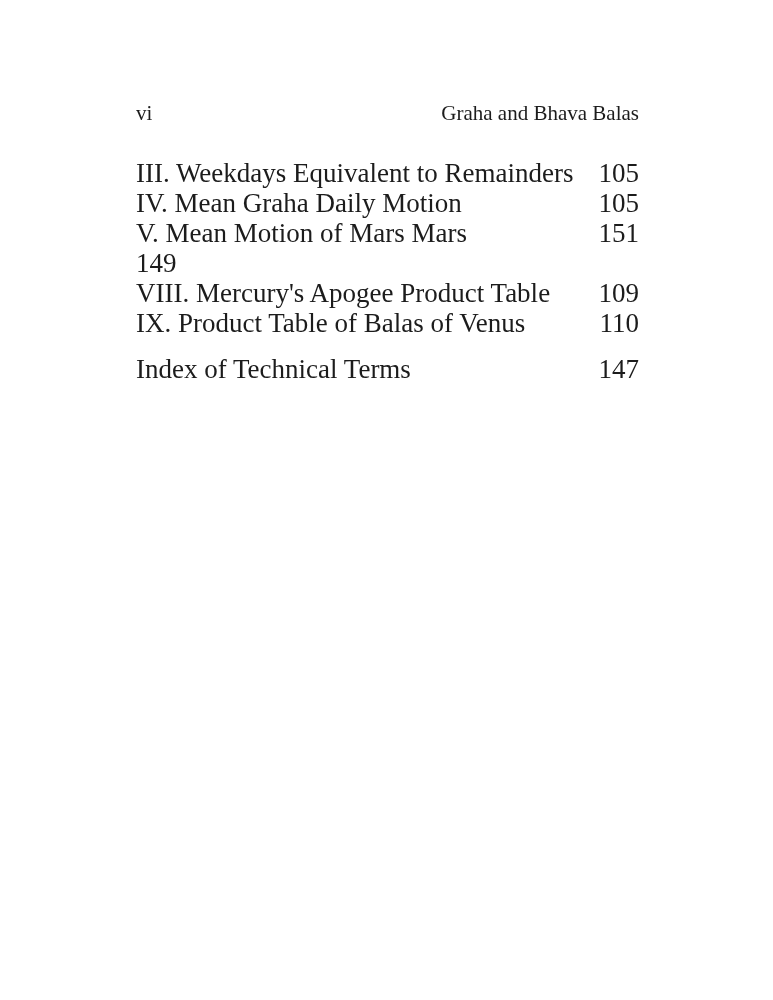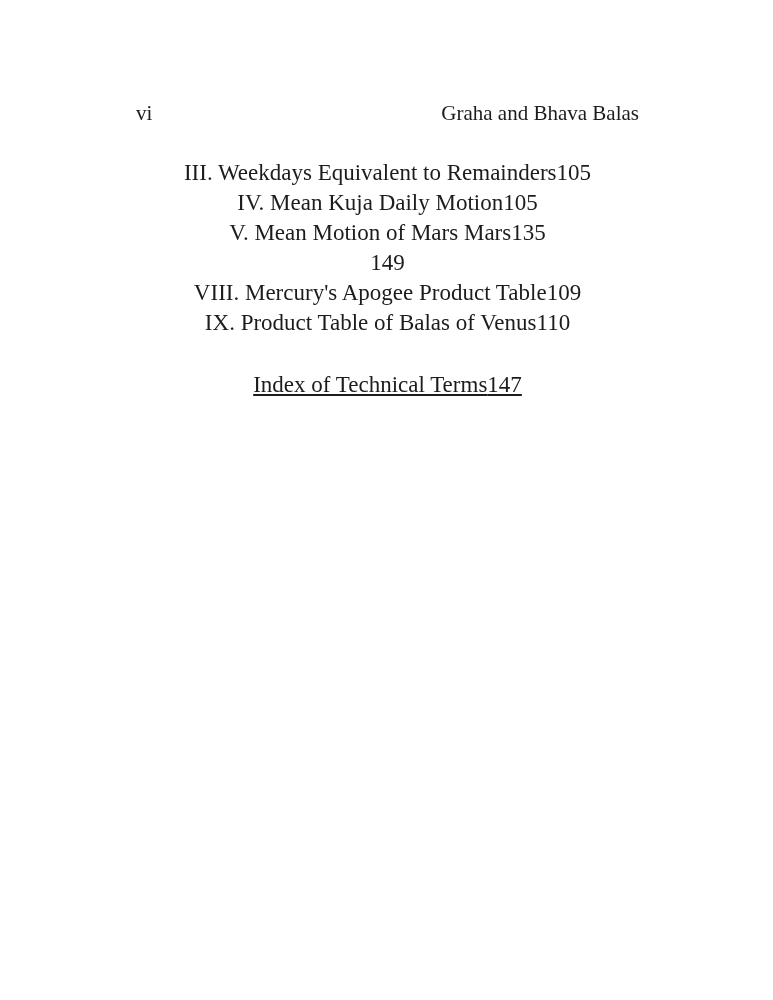--- a/index.html
+++ b/index.html
@@ -33,61 +33,60 @@
   .folio {
     font-style: normal;
   }
   .running-title {
   }
   .toc {
     margin-top: 33px;
   }
   .toc-row {
     display: flex;
-    justify-content: center;
+    justify-content: space-between;
     align-items: baseline;
-    font-size: 23px;
+    font-size: 27px;
     line-height: 30px;
     white-space: nowrap;
   }
   .toc-label {
     text-align: left;
   }
   .toc-page {
     text-align: right;
     font-variant-numeric: lining-nums;
   }
   .index-row {
-    margin-top: 32px;
-    text-decoration: underline;
+    margin-top: 16px;
   }
 </style>
 </head>
 <body>
 
 <div class="page">
   <div class="content">
 
     <div class="header">
       <span class="folio">vi</span>
       <span class="running-title">Graha and Bhava Balas</span>
     </div>
 
     <div class="toc" id="toc-list">
         <div class="toc-row">
           <span class="toc-label">III. Weekdays Equivalent to Remainders</span>
           <span class="toc-page">105</span>
         </div>
         <div class="toc-row">
-          <span class="toc-label">IV. Mean Kuja Daily Motion</span>
+          <span class="toc-label">IV. Mean Graha Daily Motion</span>
           <span class="toc-page">105</span>
         </div>
         <div class="toc-row">
           <span class="toc-label">V. Mean Motion of Mars Mars</span>
-          <span class="toc-page">135</span>
+          <span class="toc-page">151</span>
         </div>
         <div class="toc-row">
           <span class="toc-page">149</span>
         </div>
         <div class="toc-row">
           <span class="toc-label">VIII. Mercury's Apogee Product Table</span>
           <span class="toc-page">109</span>
         </div>
         <div class="toc-row">
           <span class="toc-label">IX. Product Table of Balas of Venus</span>

